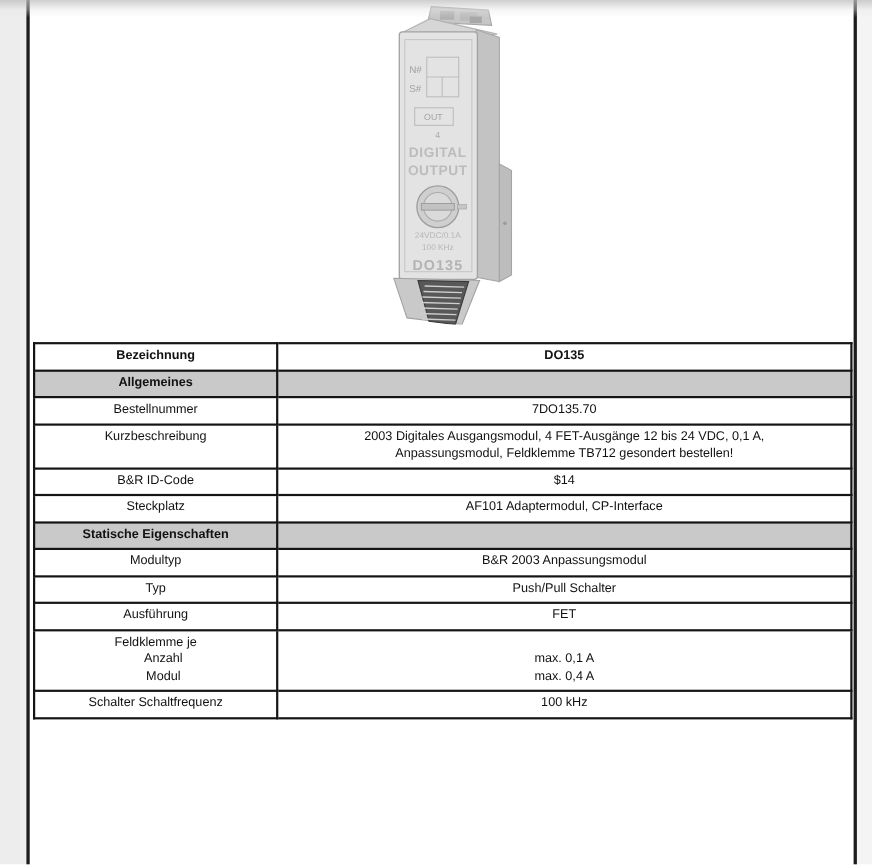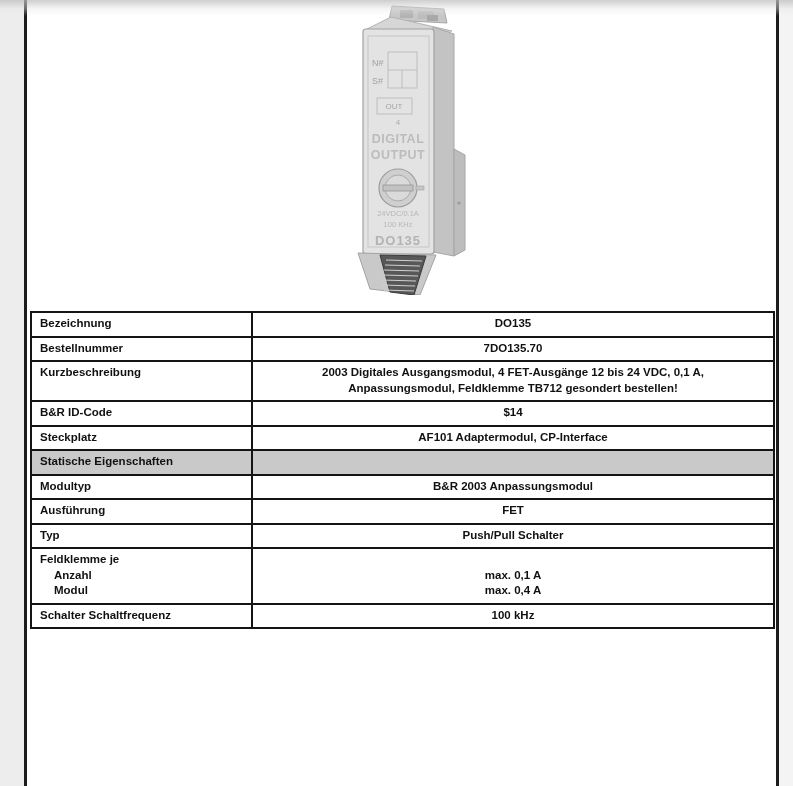--- a/index.html
+++ b/index.html
@@ -44,24 +44,23 @@
     table-layout: fixed;
     background: #fff;
   }
   .spec-table td {
     border: 2px solid #141414;
     font-size: 11.5px;
     line-height: 15.5px;
     padding: 3px 8px 4px 8px;
     vertical-align: top;
     background: #fff;
-    font-weight: bold;
   }
   .spec-table col.c-label { width: 221px; }
-  .spec-table td.label-cell { text-align: left; }
+  .spec-table td.label-cell { text-align: center; }
   .spec-table td.value-cell { text-align: center; }
   tr.header td { font-weight: bold; }
   tr.section td { background: #c9c9c9; font-weight: bold; }
   .lline.indent { padding-left: 14px; }
   .vline:empty::after, .lline:empty::after { content: "\00a0"; }
 
   
   svg text { font-family: "Liberation Sans", "DejaVu Sans", sans-serif; }
 </style>
 </head>
@@ -135,20 +134,26 @@
       </colgroup>
     <tbody>
         <tr class="header">
           <td class="label-cell">
             <div class="lline">Bezeichnung</div>
           </td>
           <td class="value-cell">
             <div class="vline">DO135</div>
           </td>
         </tr>
+        <tr class="section">
+          <td class="label-cell">
+            <div class="lline">Allgemeines</div>
+          </td>
+          <td class="value-cell"></td>
+        </tr>
         <tr class="row">
           <td class="label-cell">
             <div class="lline">Bestellnummer</div>
           </td>
           <td class="value-cell">
             <div class="vline">7DO135.70</div>
           </td>
         </tr>
         <tr class="row">
           <td class="label-cell">
@@ -184,32 +189,32 @@
         <tr class="row">
           <td class="label-cell">
             <div class="lline">Modultyp</div>
           </td>
           <td class="value-cell">
             <div class="vline">B&amp;R 2003 Anpassungsmodul</div>
           </td>
         </tr>
         <tr class="row">
           <td class="label-cell">
+            <div class="lline">Typ</div>
+          </td>
+          <td class="value-cell">
+            <div class="vline">Push/Pull Schalter</div>
+          </td>
+        </tr>
+        <tr class="row">
+          <td class="label-cell">
             <div class="lline">Ausführung</div>
           </td>
           <td class="value-cell">
             <div class="vline">FET</div>
-          </td>
-        </tr>
-        <tr class="row">
-          <td class="label-cell">
-            <div class="lline">Typ</div>
-          </td>
-          <td class="value-cell">
-            <div class="vline">Push/Pull Schalter</div>
           </td>
         </tr>
         <tr class="row">
           <td class="label-cell">
             <div class="lline">Feldklemme je</div>
             <div class="lline indent">Anzahl</div>
             <div class="lline indent">Modul</div>
           </td>
           <td class="value-cell">
             <div class="vline"></div>

